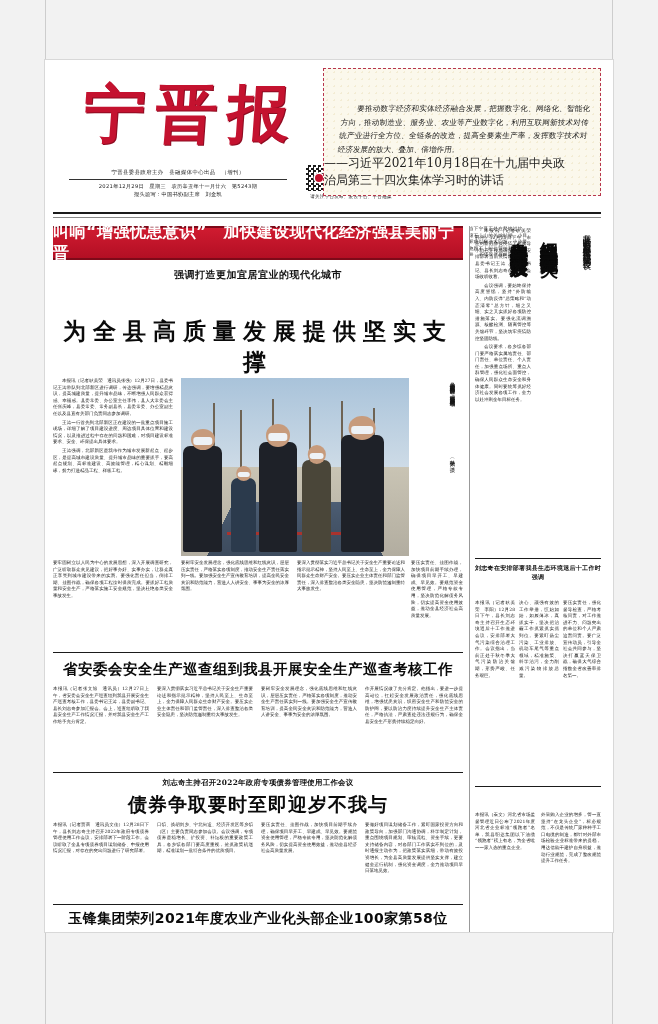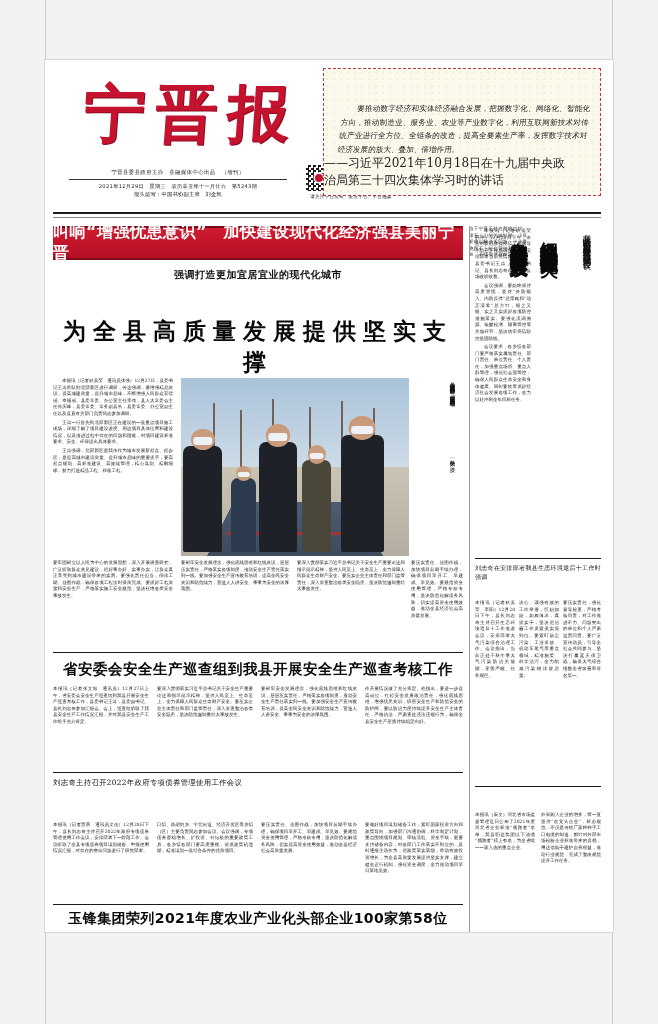--- a/index.html
+++ b/index.html
@@ -128,21 +128,21 @@
     text-align:justify;overflow:hidden;
     font-family:"DejaVu Serif","Liberation Serif",serif;
     word-break:break-all;
   }
   .col p{margin:0 0 2px 0;text-indent:9px;}
 
   .rule-h{position:absolute;background:#1b1b1b;height:1px;}
   .rule-v{position:absolute;background:#c9c9c9;width:1px;}
 
   
-  .sec-kicker{position:absolute;font-size:7.4px;font-weight:400;
+  .sec-kicker{position:absolute;text-align:center;font-size:7.4px;font-weight:700;
     color:#111;font-family:"DejaVu Serif","Liberation Serif",serif;letter-spacing:.3px;}
   .sec-head{position:absolute;text-align:center;font-weight:700;color:#0a0a0a;}
 
   
   .vkicker{
     position:absolute;writing-mode:vertical-rl;text-orientation:upright;
     font-size:8.4px;letter-spacing:1px;color:#111;
     font-family:"DejaVu Serif","Liberation Serif",serif;
   }
   .vhead{
@@ -245,20 +245,21 @@
     <div class="sec-head" style="left:8px;top:600px;width:410px;font-size:14.5px;letter-spacing:.5px;">省安委会安全生产巡查组到我县开展安全生产巡查考核工作</div>
 
     <div class="col" style="left:8px;top:626px;width:96px;height:80px;">本报讯（记者张文旭　通讯员）12月27日上午，省安委会安全生产巡查组到我县开展安全生产巡查考核工作，县委书记王涛，县委副书记、县长刘志奇参加汇报会。会上，巡查组听取了我县安全生产工作情况汇报，并对我县安全生产工作给予充分肯定。</div>
     <div class="col" style="left:112px;top:626px;width:96px;height:80px;">要深入贯彻落实习近平总书记关于安全生产重要论述和指示批示精神，坚持人民至上、生命至上，全力保障人民群众生命财产安全。要压实企业主体责任和部门监管责任，深入排查整治各类安全隐患，坚决防范遏制重特大事故发生。</div>
     <div class="col" style="left:216px;top:626px;width:96px;height:80px;">要树牢安全发展理念，强化底线思维和红线意识，层层压实责任，严格落实各项制度，推动安全生产责任落实到一线。要加强安全生产宣传教育培训，提高全民安全意识和防范能力，营造人人讲安全、事事为安全的浓厚氛围。</div>
     <div class="col" style="left:320px;top:626px;width:98px;height:80px;">作开展情况做了充分肯定。他指出，要进一步提高站位，扛起安全发展政治责任，强化底线思维，增强忧患意识，织密安全生产和防范安全的防护网，要以防治力度持续提升安全生产主体责任，严格执法，严肃查处违法违规行为，确保全县安全生产形势持续稳定向好。</div>
 
     <div class="rule-h" style="left:8px;top:712px;width:410px;"></div>
 
     <div class="sec-kicker" style="left:8px;top:718px;width:410px;">刘志奇主持召开2022年政府专项债券管理使用工作会议</div>
+    <div class="sec-head" style="left:8px;top:732px;width:410px;font-size:19px;letter-spacing:1px;">债券争取要时至即迎岁不我与</div>
 
     <div class="col" style="left:8px;top:762px;width:96px;height:76px;">本报讯（记者贾蕾　通讯员文佳）12月28日下午，县长刘志奇主持召开2022年政府专项债券管理使用工作会议，安排部署下一阶段工作。会议听取了全县专项债券项目谋划储备、申报使用情况汇报，对存在的突出问题进行了研究部署。</div>
     <div class="col" style="left:112px;top:762px;width:96px;height:76px;">口镇、换胡刘乡、宁北街道、经济开发区等乡镇（区）主要负责同志参加会议。会议强调，专项债券是稳增长、扩投资、补短板的重要政策工具，各乡镇各部门要高度重视，抢抓政策机遇期，精准谋划一批符合条件的优质项目。</div>
     <div class="col" style="left:216px;top:762px;width:96px;height:76px;">要压实责任、挂图作战，加快项目前期手续办理，确保项目早开工、早建成、早见效。要规范资金使用管理，严格专款专用，坚决防范化解债务风险，切实提高资金使用效益，推动全县经济社会高质量发展。</div>
     <div class="col" style="left:320px;top:762px;width:98px;height:76px;">要做好项目谋划储备工作，紧盯国家投资方向和政策导向，加强部门沟通协调，科学制定计划，重点围绕项目规划、审核流程、资金手续，更要支持储备内容，对各部门工作落实不到位的，及时通报主动作为，把政策落实落细，带动有效投资增长，为全县高质量发展提供坚实支撑，建立健全运行机制，强化资金调度，全力推动项目早日落地见效。</div>
 
     <div class="rule-h" style="left:8px;top:844px;width:410px;"></div>
 
     <div class="sec-head" style="left:8px;top:850px;width:410px;font-size:14px;letter-spacing:.4px;">玉锋集团荣列2021年度农业产业化头部企业100家第58位</div>
 

